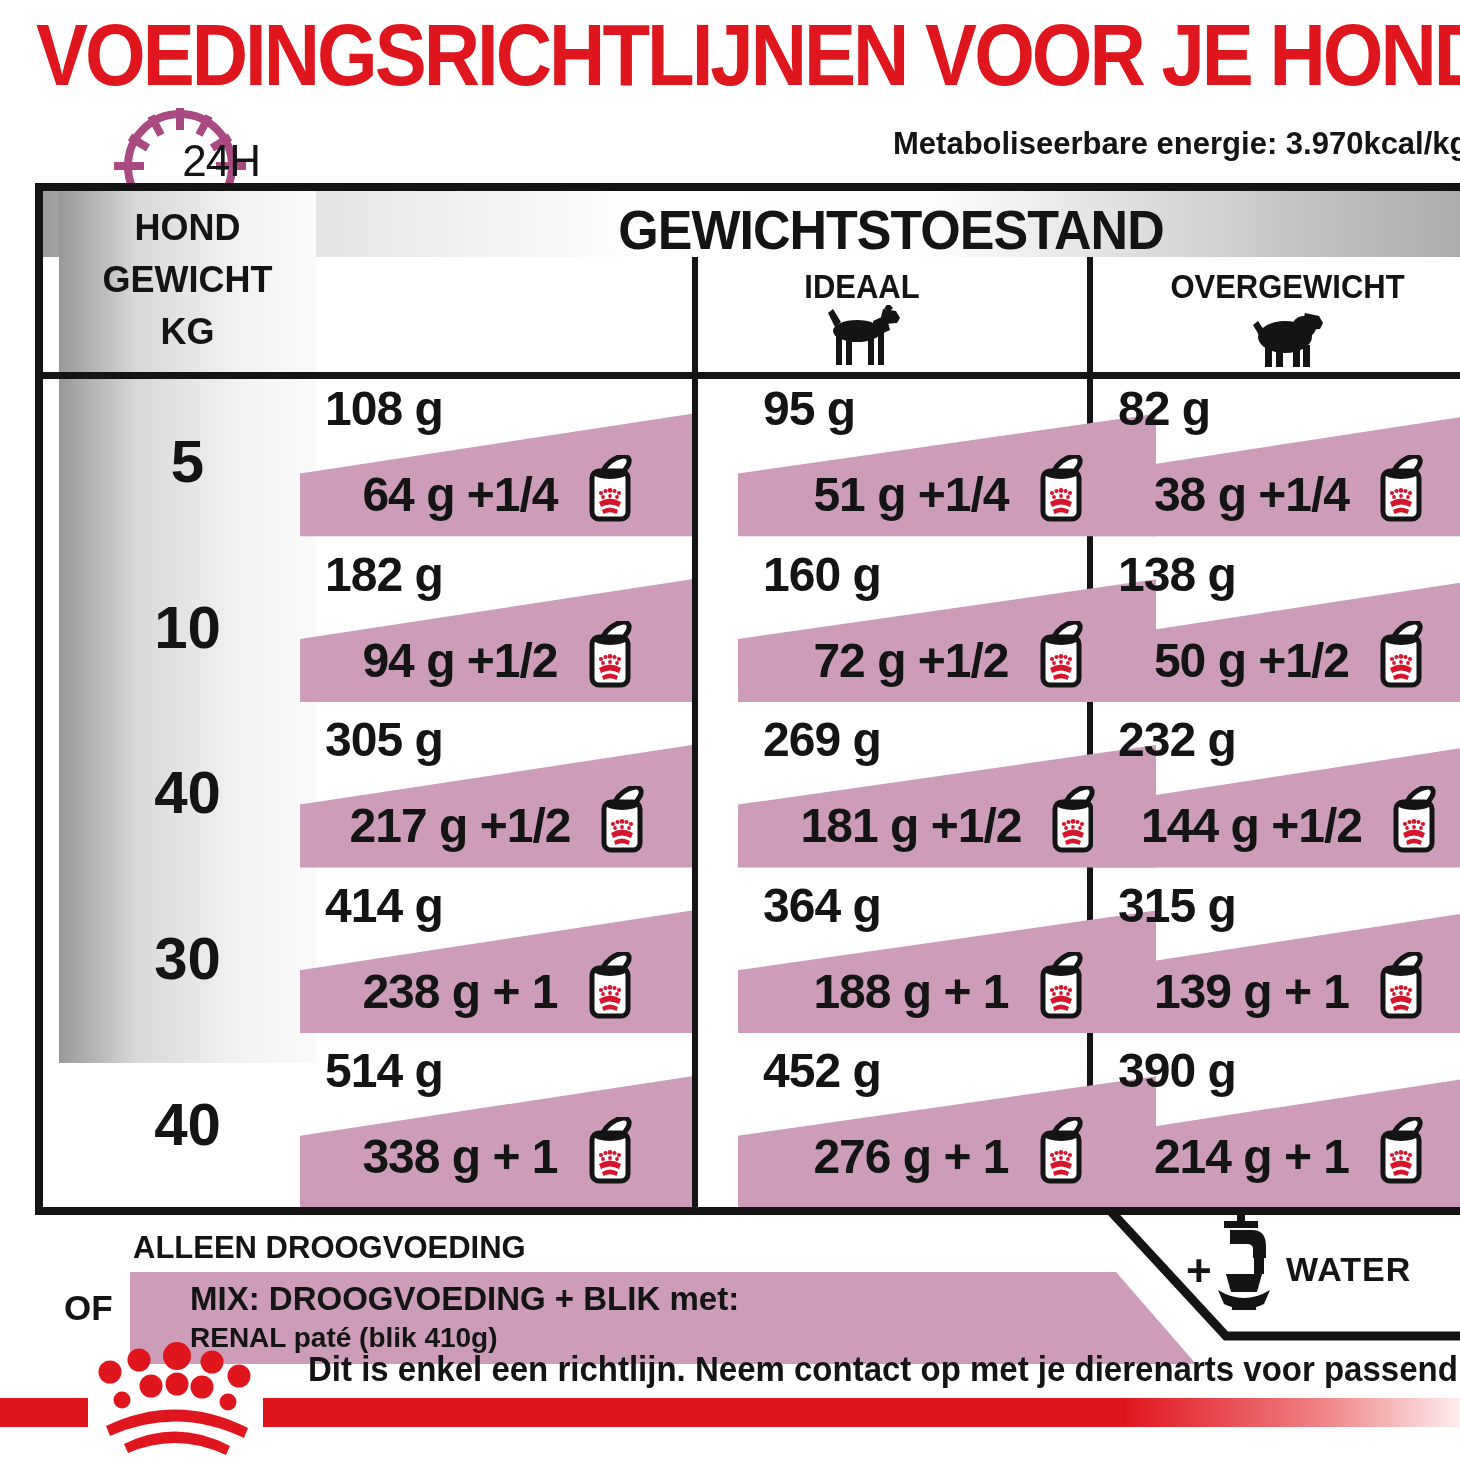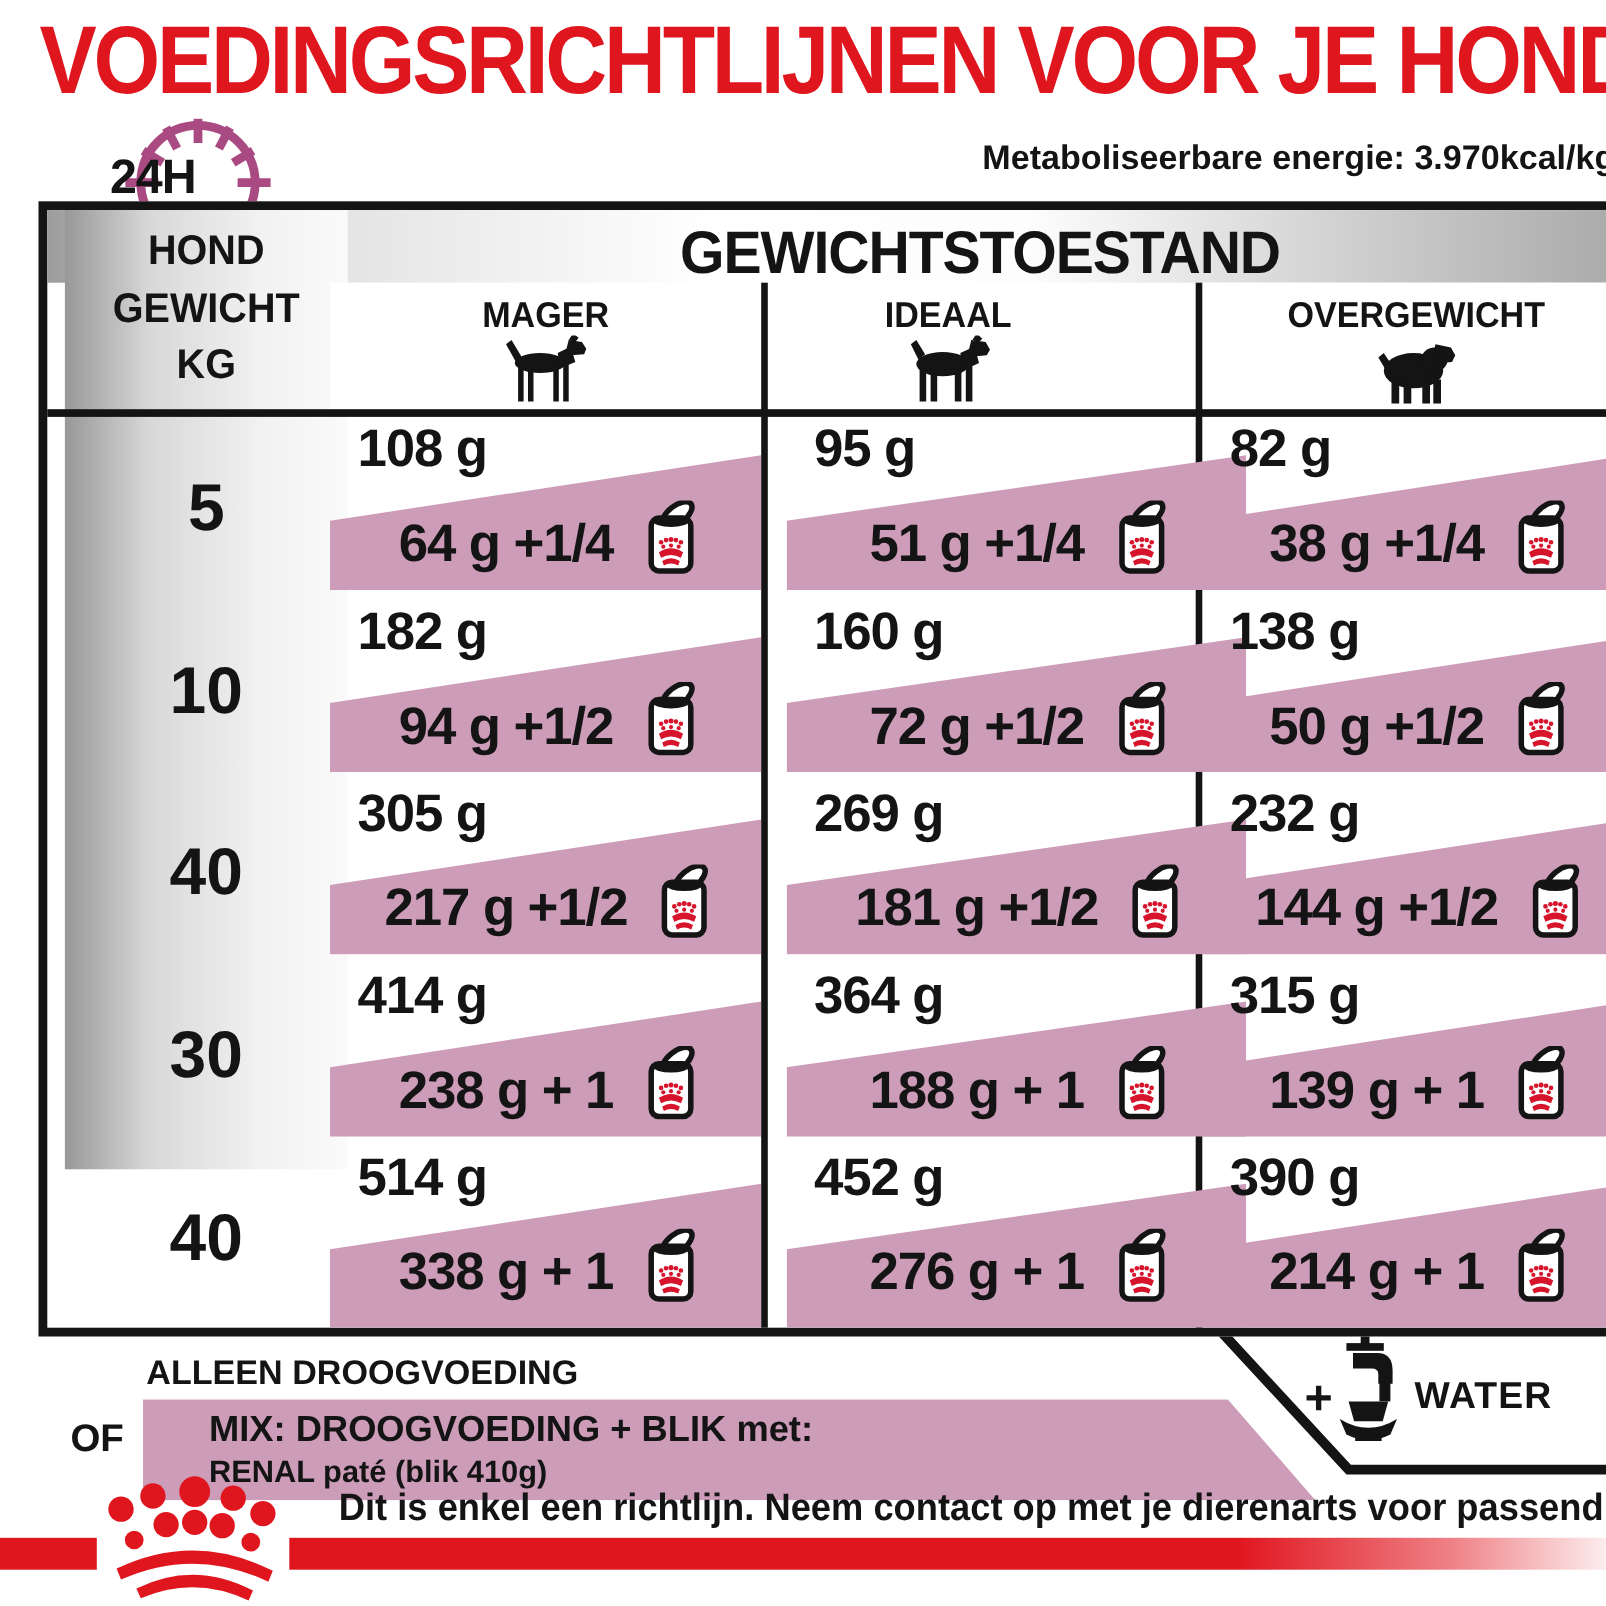--- a/index.html
+++ b/index.html
@@ -9,22 +9,22 @@
     color:#141414;
   }
   
   .title{
     position:absolute;left:36px;top:4px;white-space:nowrap;
     font-weight:700;font-size:78px;letter-spacing:-3px;color:#e0161f;
     transform:scaleY(1.12);transform-origin:top left;
   }
   .clock{position:absolute;left:100px;top:90px;width:160px;height:150px;z-index:0;}
   .clock .label{
-    position:absolute;left:0;top:46px;width:160px;text-align:left;
-    font-size:44px;font-weight:700;color:#141414;letter-spacing:-1px;
+    position:absolute;left:0;top:46px;width:160px;text-align:right;
+    font-size:44px;font-weight:400;color:#141414;letter-spacing:-1px;
   }
   .energy{
     position:absolute;left:893px;top:126px;width:640px;white-space:nowrap;
     font-size:31px;font-weight:700;
   }
   
   .table{
     position:absolute;left:35px;top:183px;width:1439px;height:1016px;
     border:8px solid #141414;z-index:1;background:#ffffff;
   }
@@ -131,36 +131,20 @@
     </div>
     <div class="kg-cells">
       <div class="kg-cell">5</div>
       <div class="kg-cell">10</div>
       <div class="kg-cell">40</div>
       <div class="kg-cell">30</div>
       <div class="kg-cell">40</div>
     </div>
   </div>
 
-  <div class="substrip" style="left:257px;width:392px;">
-    <div class="lbl">MAGER</div>
-    <div class="dog">
-      <svg width="78" height="62" viewBox="0 0 78 62" fill="#141414">
-        <path d="M12,24 L3,8 L8,4 L17,19 Z"></path>
-        <ellipse cx="34" cy="25" rx="23" ry="9"></ellipse>
-        <polygon points="50,16 62,10 66,24 52,30"></polygon>
-        <path d="M60,4 L72,6 L76,12 L74,17 L62,18 L58,12 Z"></path>
-        <polygon points="60,4 64,-2 69,2 66,6"></polygon>
-        <rect x="14" y="28" width="5" height="32"></rect>
-        <rect x="23" y="30" width="5" height="30"></rect>
-        <rect x="46" y="30" width="5" height="30"></rect>
-        <rect x="55" y="24" width="5" height="36"></rect>
-      </svg>
-    </div>
-  </div>
   <div class="substrip" style="left:655px;width:328px;">
     <div class="lbl">IDEAAL</div>
     <div class="dog">
       <svg width="78" height="62" viewBox="0 0 78 62" fill="#141414">
         <path d="M12,22 L5,8 L10,4 L18,17 Z"></path>
         <ellipse cx="34" cy="26" rx="24" ry="11"></ellipse>
         <polygon points="50,16 63,10 67,25 52,32"></polygon>
         <path d="M60,4 L73,6 L77,13 L74,18 L62,19 L58,12 Z"></path>
         <polygon points="61,4 65,-2 70,3 67,6"></polygon>
         <rect x="13" y="30" width="6" height="30"></rect>
@@ -330,21 +314,21 @@
       <path d="M14,55 Q22,50 30,55 L28.5,59 Q22,55.5 15.5,59 Z"></path>
     </g>
   </svg>
 </span>
           </div>
         </div>
     </div>
   </div>
 
   <div class="data-area" style="left:655px;width:389px;">
-    <div class="dcol" style="left:17px;width:418px;">
+    <div class="dcol" style="left:0;width:418px;padding-left:40px;">
       <div class="cell">
           <div class="band"></div>
         <div class="dry">95 g</div>
         <div class="mix">
             <span>51 g +1/4</span>
             <span class="can can-slot">
   <svg width="46" height="68" viewBox="0 0 46 68">
     <g transform="rotate(-38 30 16)">
       <ellipse cx="30" cy="12" rx="16" ry="8" fill="#ffffff" stroke="#141414" stroke-width="5"></ellipse>
     </g>

